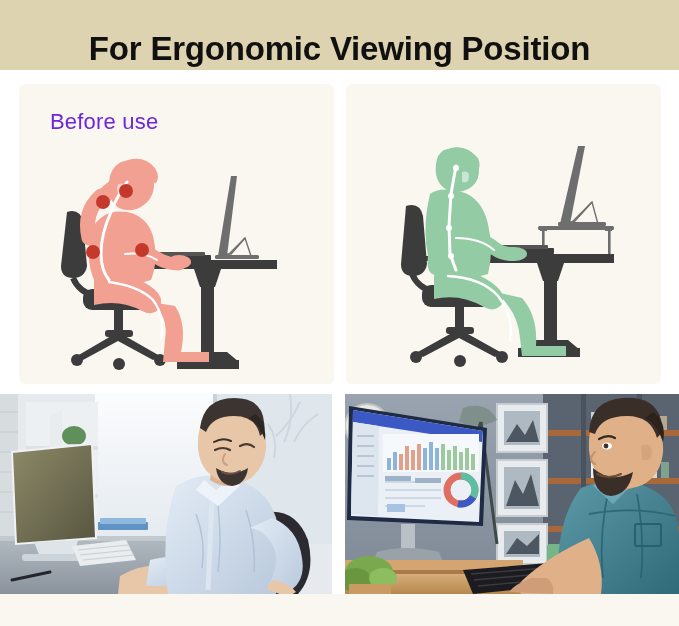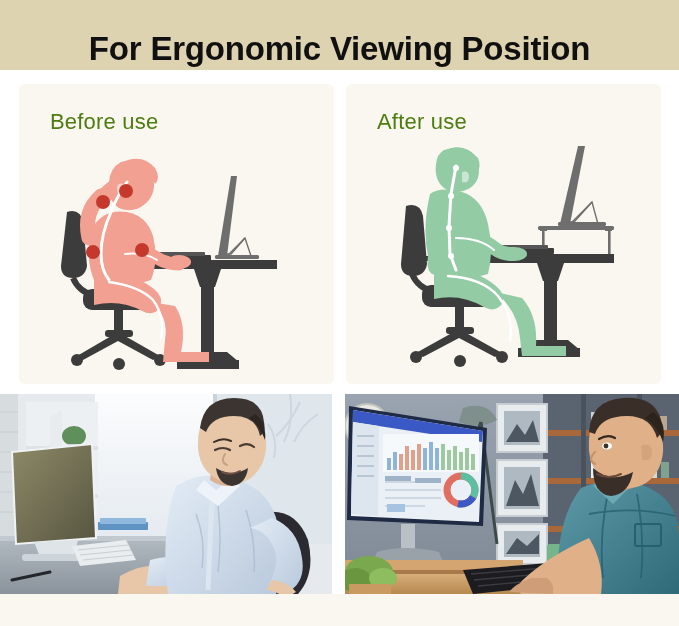--- a/index.html
+++ b/index.html
@@ -56,21 +56,21 @@
   .panel-left  { left: 19px; }
   .panel-right { left: 346px; }
 
   .panel-label {
     position: absolute;
     left: 31px;
     top: 25px;
     font-family: "Liberation Sans", sans-serif;
     font-size: 22px;
     font-weight: 400;
-    color: #4d7c0f;
+    color: #6d28d9;
     letter-spacing: 0.2px;
     white-space: nowrap;
   }
 
   .scene {
     position: absolute;
     left: 0;
     top: 58px;
     width: 315px;
     height: 242px;
@@ -189,21 +189,20 @@
             <circle cx="84" cy="60" r="7" fill="#c4392c"></circle>
             <circle cx="74" cy="110" r="7" fill="#c4392c"></circle>
             <circle cx="123" cy="108" r="7" fill="#c4392c"></circle>
           </g>
         </g>
       </svg>
     </div>
   </div>
 
   <div class="panel panel-right">
-    <div class="panel-label">After use</div>
 
     <div class="scene">
       <svg viewBox="0 0 315 242" xmlns="http://www.w3.org/2000/svg">
 
         <g>
           <rect x="136" y="112" width="132" height="9" fill="#3c3c3c"></rect>
           <rect x="198" y="121" width="13" height="92" fill="#3c3c3c"></rect>
           <path d="M191 121 L218 121 L212 139 L197 139 Z" fill="#3c3c3c"></path>
           <rect x="172" y="206" width="62" height="9" fill="#3c3c3c"></rect>
           <path d="M184 198 L222 198 L234 208 L172 208 Z" fill="#3c3c3c"></path>

